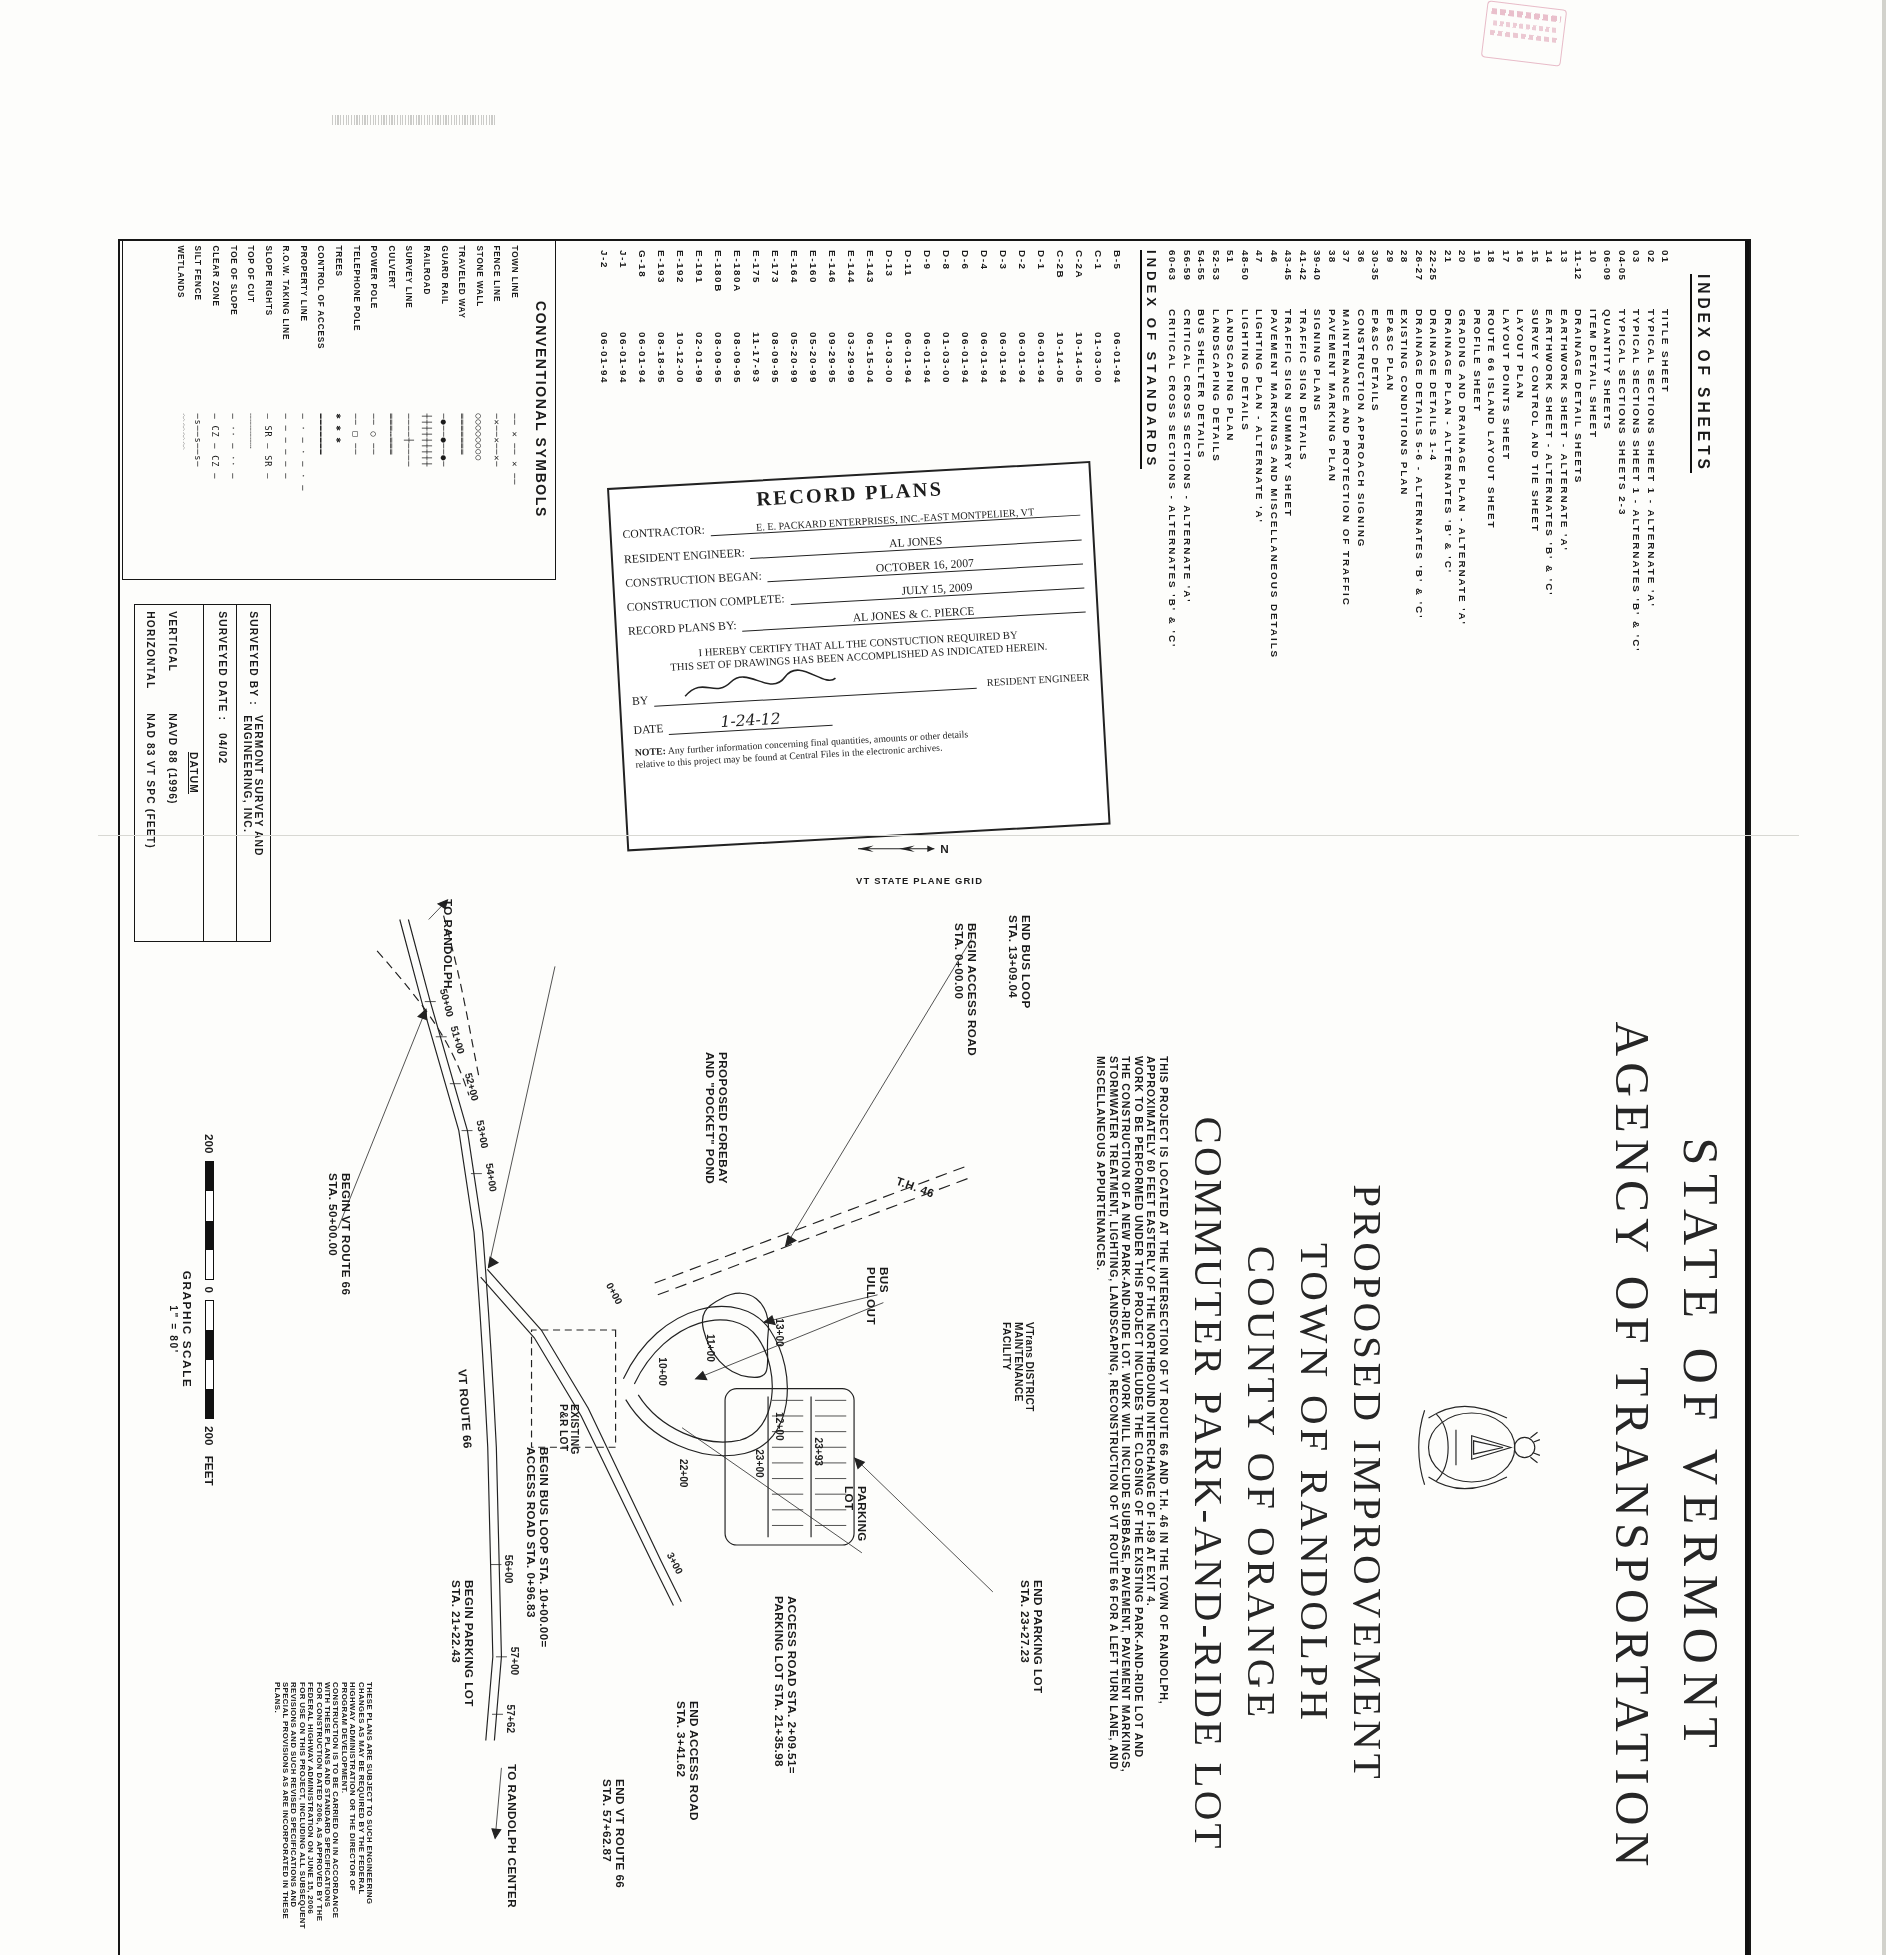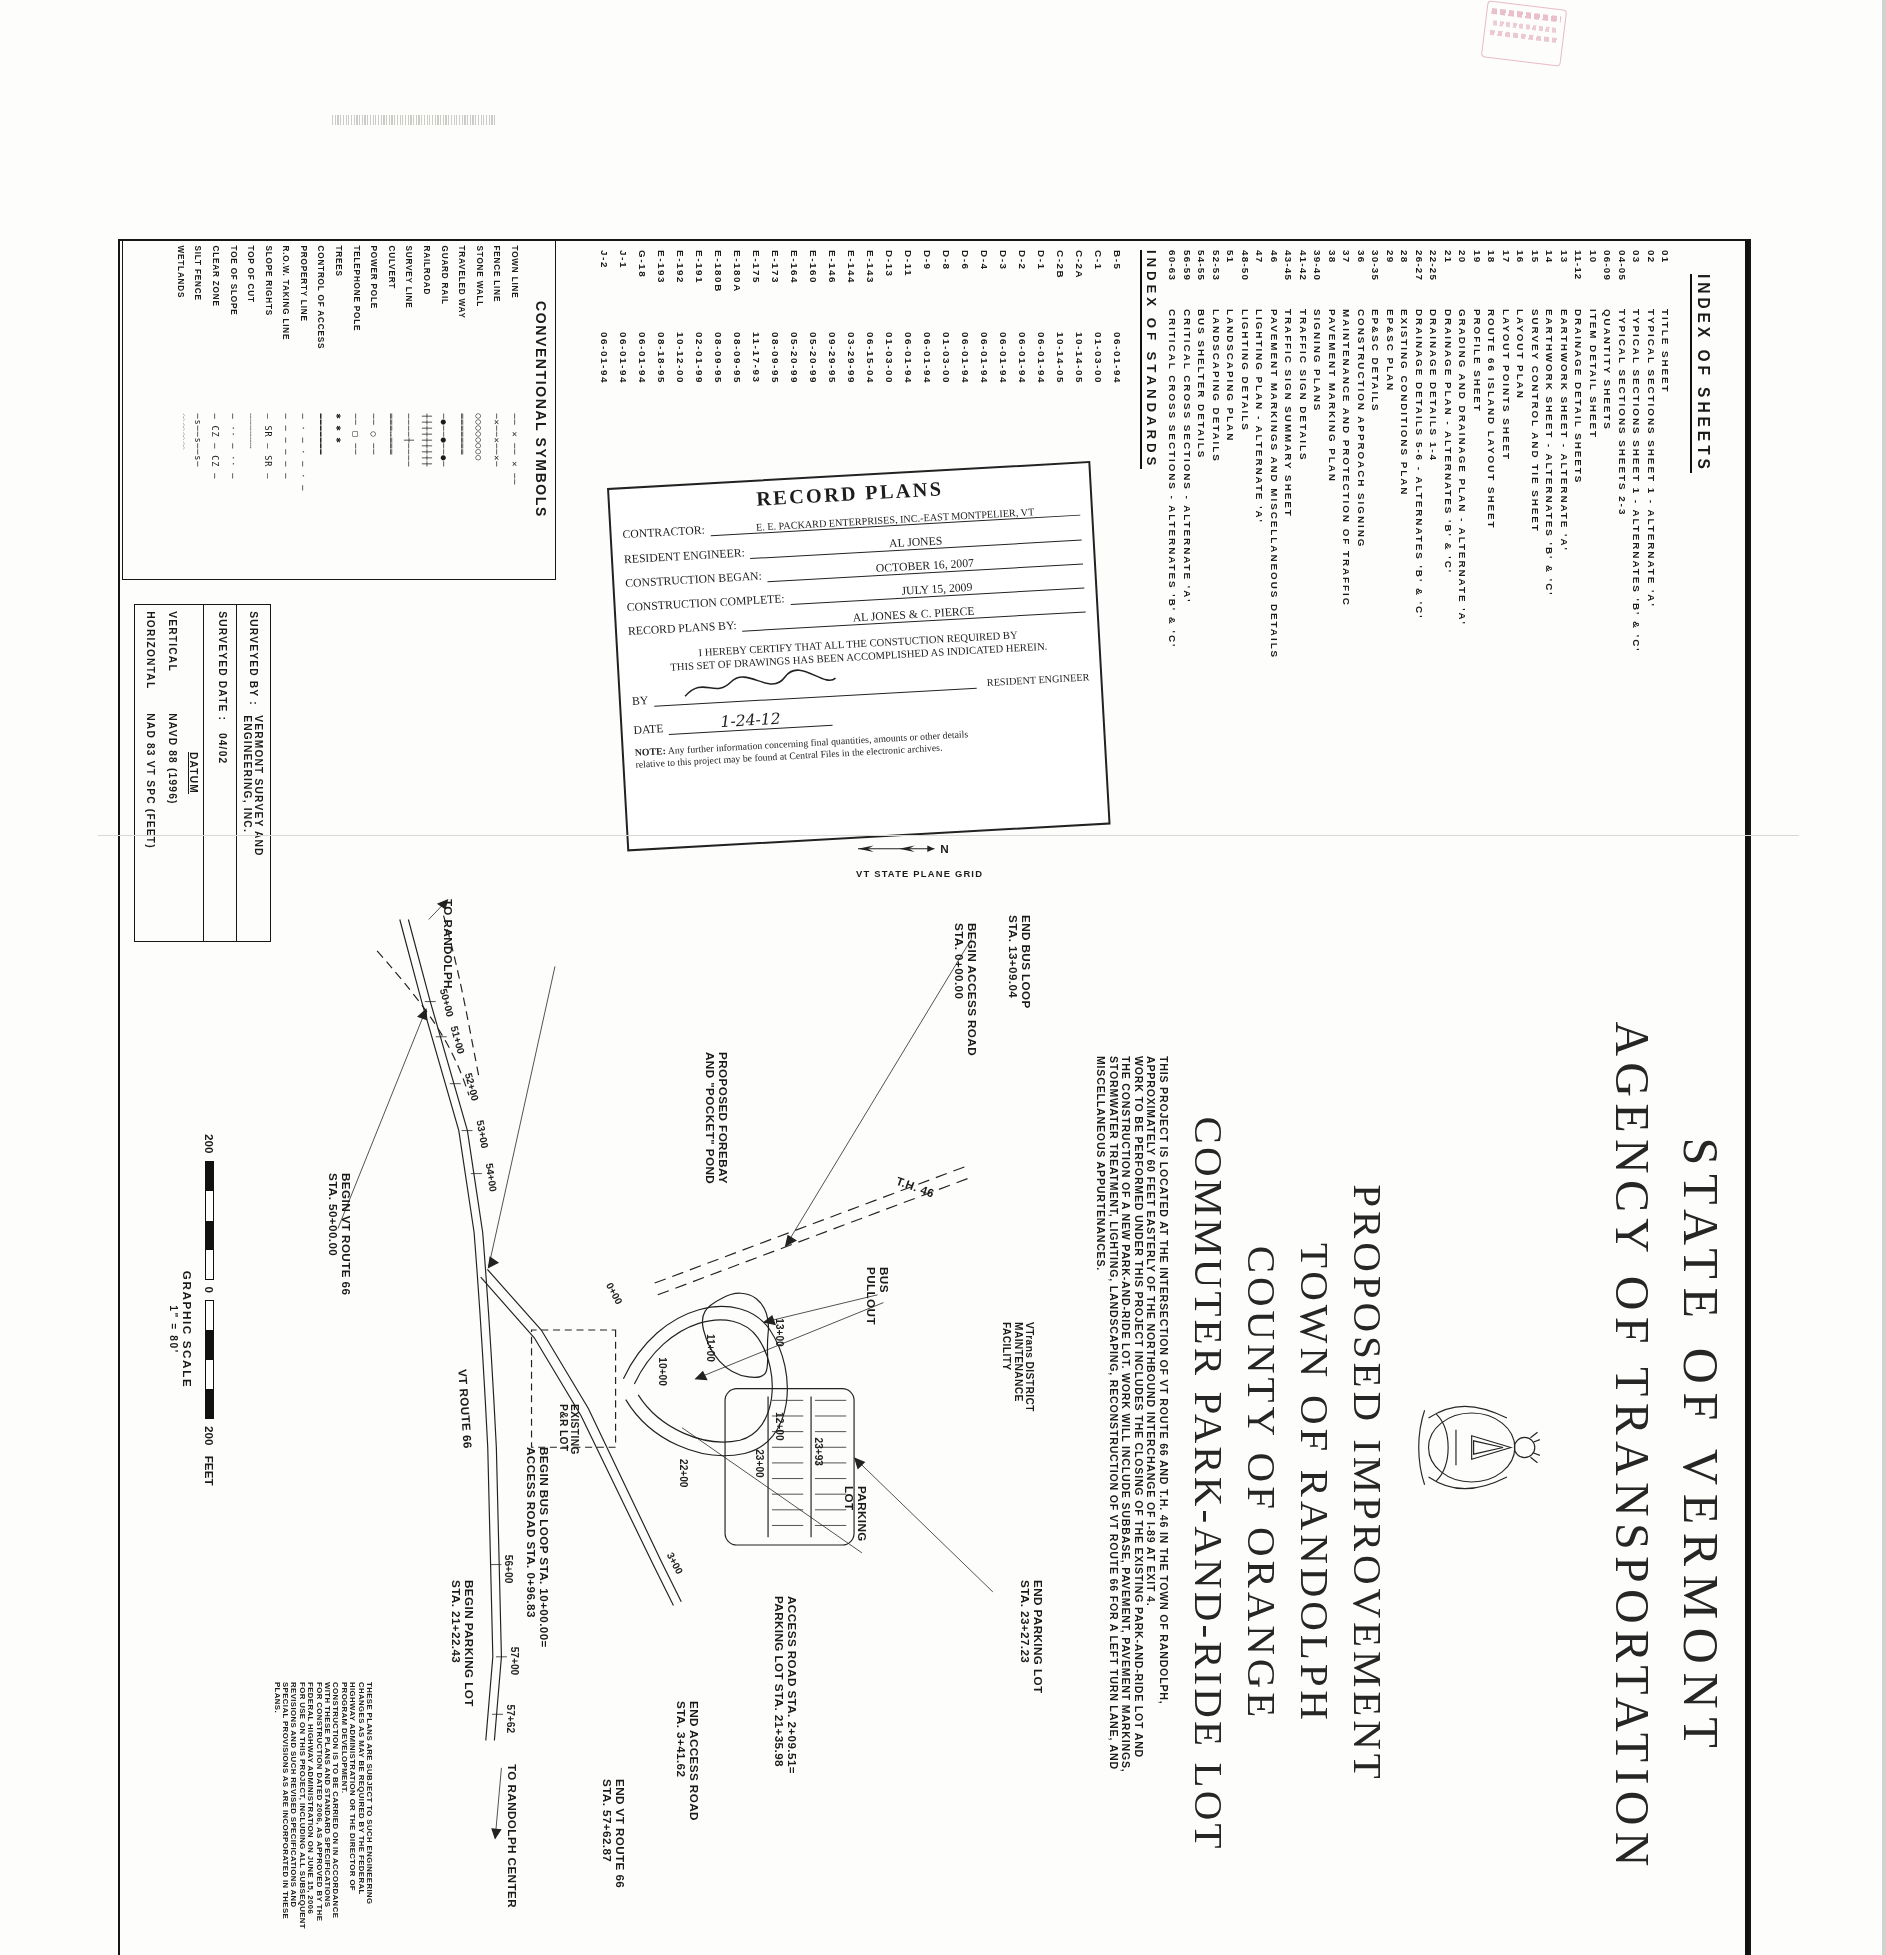--- a/index.html
+++ b/index.html
@@ -683,21 +683,21 @@
       </div>
     </div>
 
     <div class="grid-arrow" style="left:856px;top:837px;">
       <svg width="98" height="23.5" viewBox="0 0 250 60">
         <line x1="5" y1="30" x2="200" y2="30" stroke="#222" stroke-width="3"></line>
         <path d="M5 30 L45 22 L30 30 L45 38 Z M110 30 L150 22 L135 30 L150 38 Z" fill="#222"></path>
         <path d="M200 30 l-18 -8 v16 z" fill="#222"></path>
         <text x="215" y="40" font-size="30" font-weight="700" fill="#222" font-family="Liberation Sans">N</text>
       </svg>
-      <div style="font-size:9.4px;font-weight:600;letter-spacing:1.2px;margin-top:6px;">VT STATE PLANE GRID</div>
+      <div style="font-size:9.4px;font-weight:600;letter-spacing:1.2px;margin-top:13px;">VT STATE PLANE GRID</div>
     </div>
 
     <div style="position:absolute;left:1484px;top:4.7px;width:78px;height:55px;border:1.6px solid rgba(217,143,166,.75);border-radius:3.9px;transform:rotate(7deg);opacity:.8;">
       <div style="margin:6.3px 3.9px;height:5.5px;background:repeating-linear-gradient(90deg,rgba(217,143,166,.7) 0 5.5px,transparent 5.5px 8.6px);"></div>
       <div style="margin:5.5px 7px;height:4.7px;background:repeating-linear-gradient(90deg,rgba(217,143,166,.55) 0 3.9px,transparent 3.9px 6.6px);"></div>
       <div style="margin:5.5px 4.7px;height:4.7px;background:repeating-linear-gradient(90deg,rgba(217,143,166,.6) 0 4.7px,transparent 4.7px 7.8px);"></div>
     </div>
 
     <div class="noise" style="left:332px;top:115px;width:164px;height:10.2px;"></div>
     <div style="position:absolute;left:98px;top:835px;width:1701px;height:0.8px;background:#d8d8d3;"></div>

